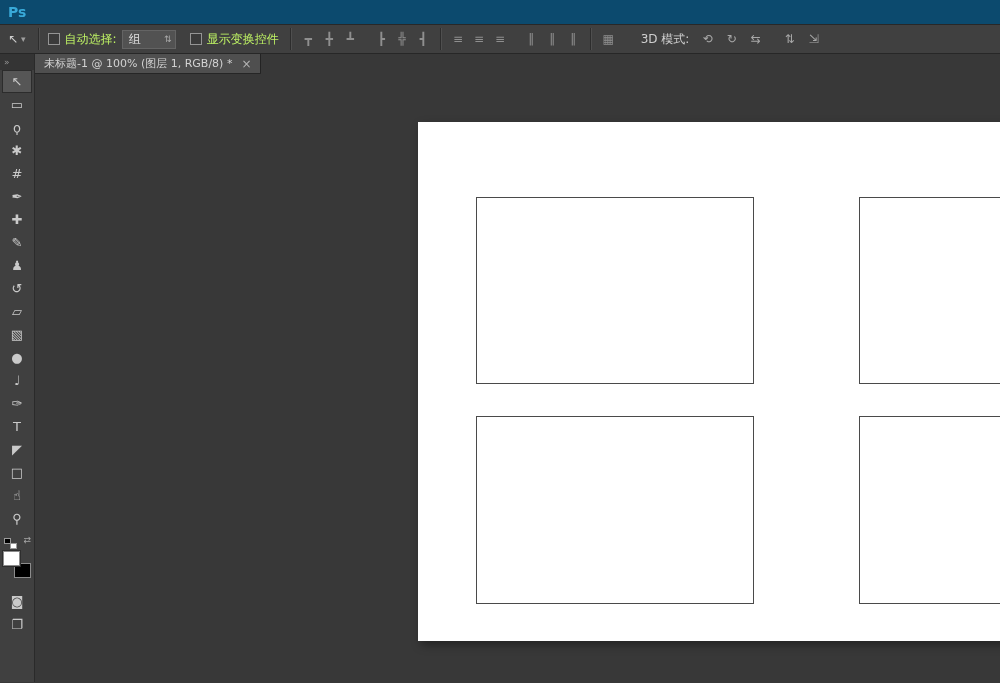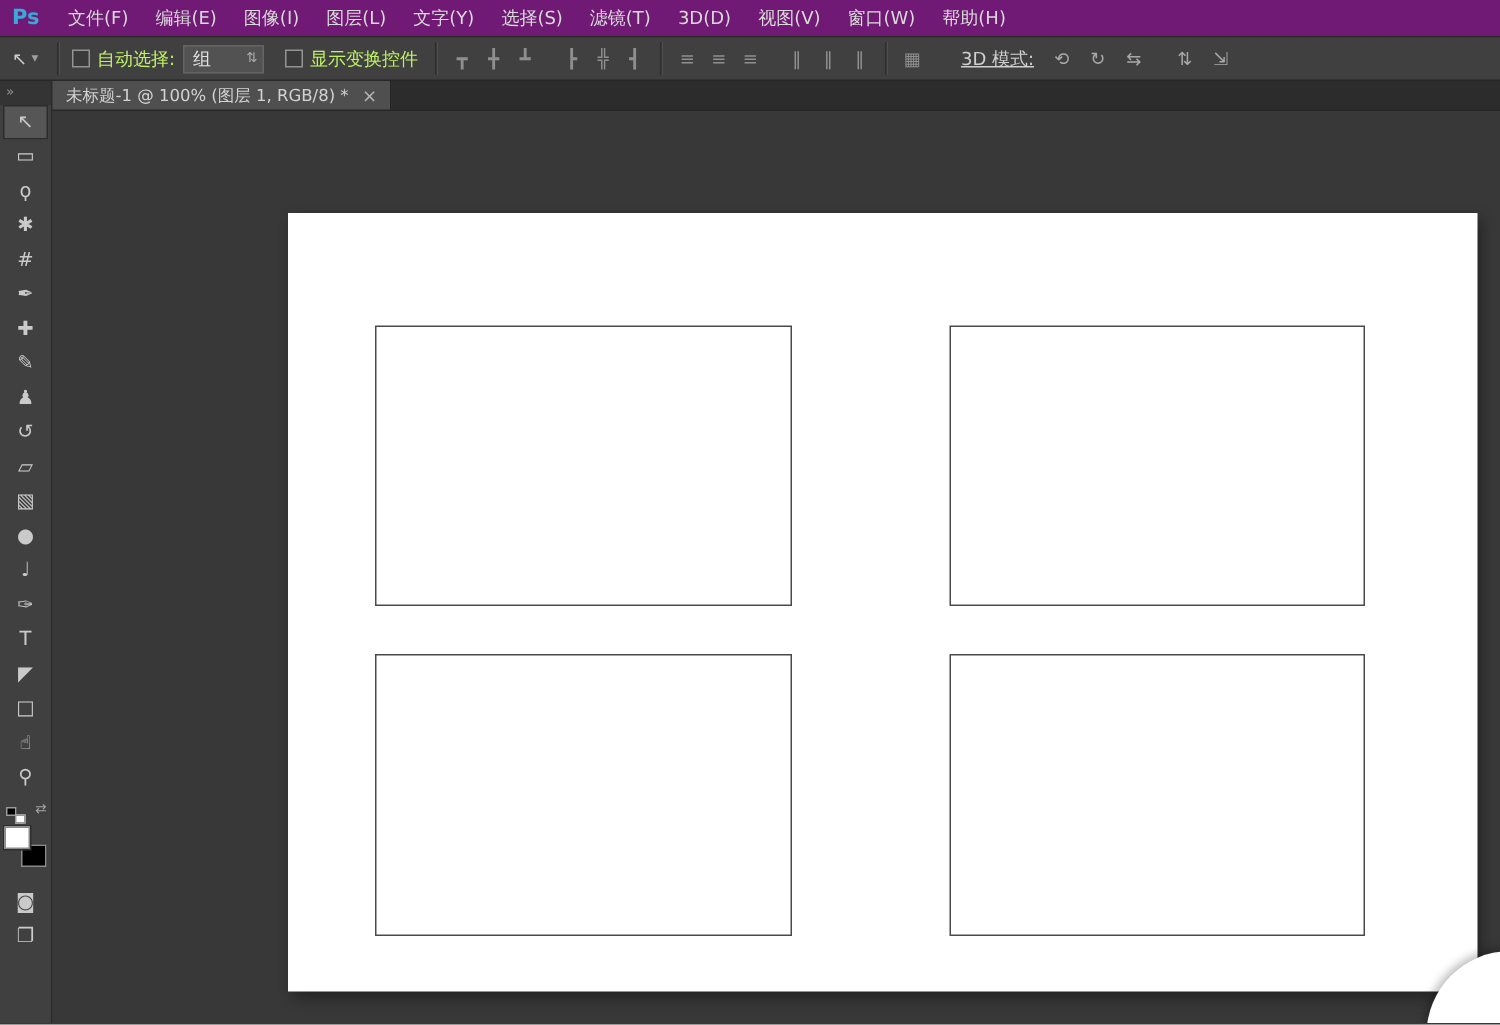--- a/index.html
+++ b/index.html
@@ -6,22 +6,22 @@
   html,body { width:1000px; height:683px; overflow:hidden; }
   body {
     font-family: "DejaVu Sans", "Liberation Sans", sans-serif;
     font-size: 12px;
     color: #d4d4d4;
     background: #383838;
   }
 
   
   .menubar {
-    height: 25px; background: #701a75; border-bottom: 1px solid #282828;
-    display: flex; align-items: center;
+    height: 25px; background: #0c4a6e; border-bottom: 1px solid #282828;
+    display: flex; align-items: center; gap: 16px;
   }
   .logo { color: #39a9d8; font-weight: bold; font-size: 14px; padding: 0 10px 0 8px; }
   .menu-items { display: flex; height: 100%; align-items: center; }
   .menu-item { padding: 0 9px; line-height: 24px; color: #d9d9d9; cursor: default; }
 
   
   .optionsbar {
     height: 29px; background: #404040; border-bottom: 1px solid #272727;
     display: flex; align-items: center;
   }
@@ -35,21 +35,21 @@
     display:flex; align-items:center; justify-content:space-between;
     padding:0 3px 0 6px; margin-right:4px; color:#e0e0e0;
   }
   .dropdown .spin { font-size:9px; color:#aaa; }
   .btn-group { display:flex; align-items:center; }
   .icon-btn {
     width:21px; height:21px; display:flex; align-items:center; justify-content:center;
     color:#8f8f8f; font-size:12px; cursor:default;
   }
   .btn-group .icon-btn:nth-child(4) { margin-left:10px; }
-  .mode3d-label { color:#cfcfcf; margin:0 8px 0 22px; white-space:nowrap;text-decoration:underline; }
+  .mode3d-label { color:#cfcfcf; margin:0 8px 0 22px; white-space:nowrap; }
   .group-3d .icon-btn { color:#a8a8a8; margin-right:3px; }
 
   
   .main { display:flex; height:628px; }
 
   
   .toolbar {
     width:35px; background:#404040; border-right:1px solid #2a2a2a;
     display:flex; flex-direction:column; align-items:center; flex:none;
   }
@@ -68,54 +68,41 @@
   .color-widget { position:relative; width:30px; height:52px; margin-top:8px; flex:none; }
   .mini-default { position:absolute; left:2px; top:0; width:13px; height:11px; }
   .mini-default .mini-b { position:absolute; left:0; top:0; width:7px; height:6px; background:#000; border:1px solid #9a9a9a; }
   .mini-default .mini-w { position:absolute; right:0; bottom:0; width:7px; height:6px; background:#fff; border:1px solid #9a9a9a; }
   .swap-colors { position:absolute; right:1px; top:-3px; font-size:9px; color:#a5a5a5; }
   .swatches { position:absolute; left:1px; top:13px; width:28px; height:27px; }
   .bg-swatch { position:absolute; right:0; bottom:0; width:17px; height:15px; border:1px solid #8c8c8c; }
   .fg-swatch { position:absolute; left:0; top:0; width:17px; height:15px; border:1px solid #8c8c8c; box-shadow:0 0 0 1px #2e2e2e; }
 
   
-  .right { flex:1; display:flex; flex-direction:column; min-width:0; }
+  .right { flex:1; display:flex; flex-direction:row; min-width:0; }
   .tabbar { height:20px; background:#2c2c2c; display:flex; align-items:stretch; border-bottom:1px solid #262626; }
   .tab {
     background:#4f4f4f; display:flex; align-items:center; gap:9px;
     padding:0 9px; font-size:11px; color:#d2d2d2; border-right:1px solid #232323;
   }
   .tab-close { color:#b5b5b5; font-size:12px; cursor:default; }
 
   .canvas-area { flex:1; position:relative; background:#383838; overflow:hidden; }
   .document { position:absolute; background:#fff; box-shadow: 3px 4px 9px rgba(0,0,0,0.38); }
   .shape-rect { position:absolute; border:1px solid #4a4a4a; background:#fff; }
   .corner-bubble {
     position:absolute; left:916px; top:560px; width:112px; height:112px;
     border-radius:50%; background:#ffffff; box-shadow: -2px -2px 6px rgba(0,0,0,0.25);
   }
 </style>
 </head>
 <body>
 
 <div class="menubar">
   <span class="logo">Ps</span>
-  <nav class="menu-items">
-      <span class="menu-item">文件(F)</span>
-      <span class="menu-item">编辑(E)</span>
-      <span class="menu-item">图像(I)</span>
-      <span class="menu-item">图层(L)</span>
-      <span class="menu-item">文字(Y)</span>
-      <span class="menu-item">选择(S)</span>
-      <span class="menu-item">滤镜(T)</span>
-      <span class="menu-item">3D(D)</span>
-      <span class="menu-item">视图(V)</span>
-      <span class="menu-item">窗口(W)</span>
-      <span class="menu-item">帮助(H)</span>
-    </nav>
 </div>
 
 <div class="optionsbar">
   <div class="tool-preset">
     <span>↖</span>
     <span class="caret">▾</span>
   </div>
   <div class="sep"></div>
   <span class="checkbox"></span>
   <span class="opt-label">自动选择:</span>

